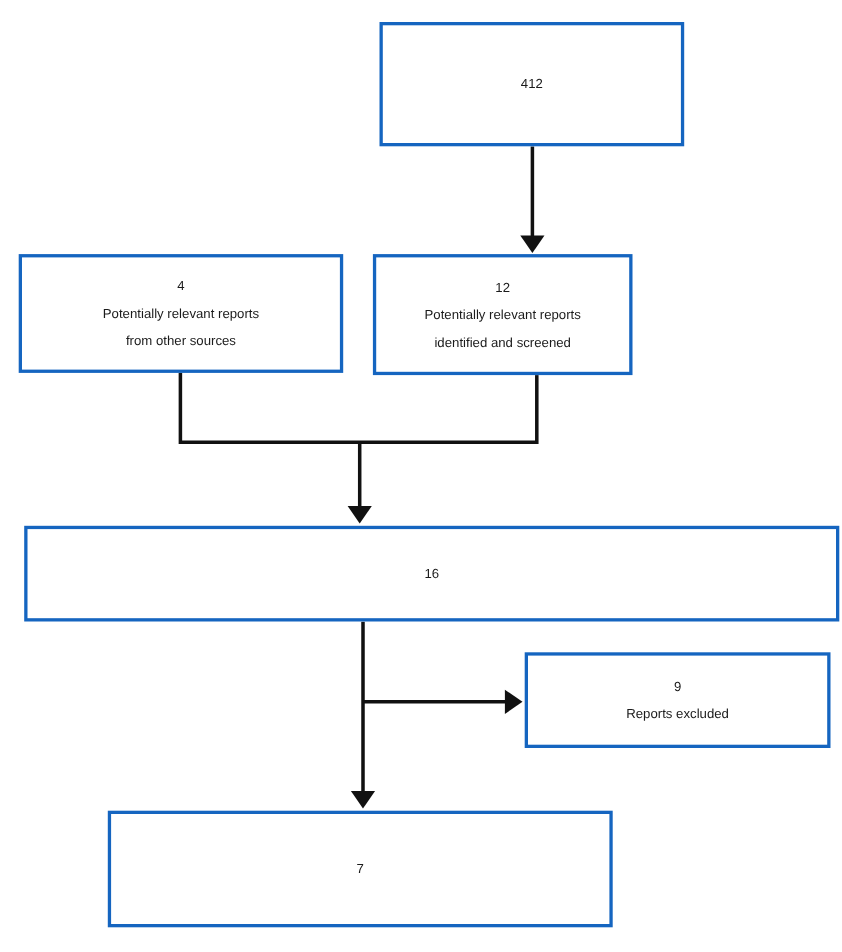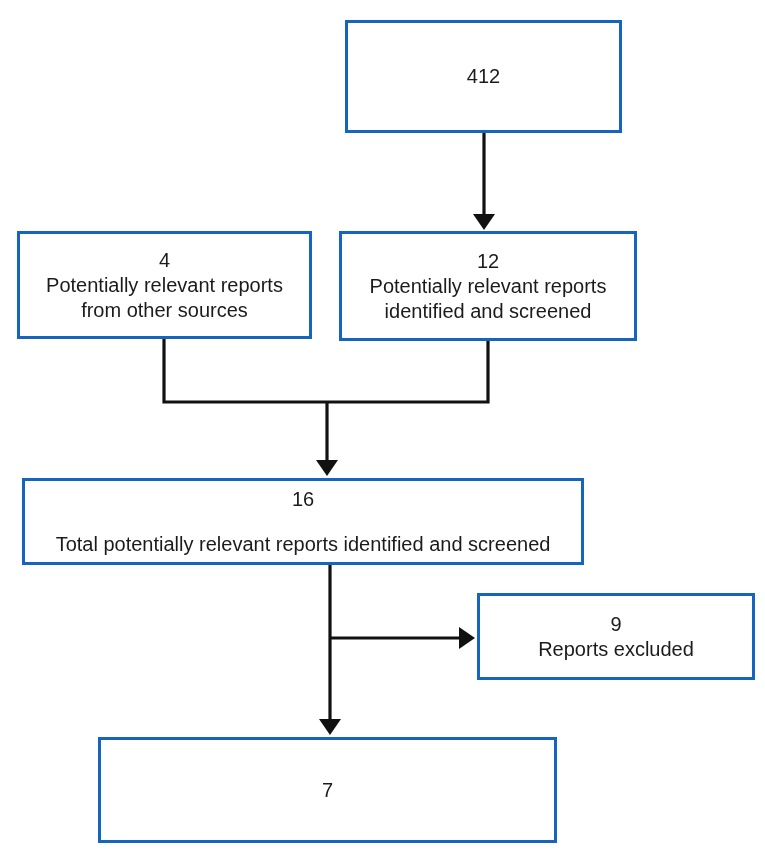--- a/index.html
+++ b/index.html
@@ -36,31 +36,31 @@
   .flow-box {
     position: absolute;
     border: 3px solid var(--border-color);
     background: #ffffff;
     display: flex;
     flex-direction: column;
     align-items: center;
     justify-content: center;
     text-align: center;
     color: var(--text-color);
-    font-size: 20px;
+    font-size: 12px;
     line-height: 25px;
     padding: 4px 10px;
   }
   .flow-box .count { white-space: pre-line; }
   .flow-box .label { white-space: pre-line; }
 
   .box-citations { left: 345px; top: 20px;  width: 277px; height: 113px; }
   .box-other     { left: 17px;  top: 231px; width: 295px; height: 108px; }
-  .box-screened  { left: 339px; top: 231px; width: 298px; height: 110px; }
-  .box-total     { left: 22px;  top: 478px; width: 562px; height: 87px; gap: 20px;  }
+  .box-screened  { left: 339px; top: 231px; width: 236px; height: 110px; }
+  .box-total     { left: 22px;  top: 478px; width: 741px; height: 87px; gap: 20px;  }
   .box-excluded  { left: 477px; top: 593px; width: 278px; height: 87px;  }
   .box-included  { left: 98px;  top: 737px; width: 459px; height: 106px; }
 </style>
 </head>
 <body>
 
 <div class="canvas">
 
   <svg class="connectors" viewBox="0 0 765 865" aria-hidden="true">
 
@@ -89,21 +89,20 @@
   </div>
 
   <div class="flow-box box-screened">
     <div class="count">12</div>
     <div class="label">Potentially relevant reports
 identified and screened</div>
   </div>
 
   <div class="flow-box box-total">
     <div class="count">16</div>
-    <div class="label">Total potentially relevant reports identified and screened</div>
   </div>
 
   <div class="flow-box box-excluded">
     <div class="count">9</div>
     <div class="label">Reports excluded</div>
   </div>
 
   <div class="flow-box box-included">
     <div class="count">7</div>
   </div>

